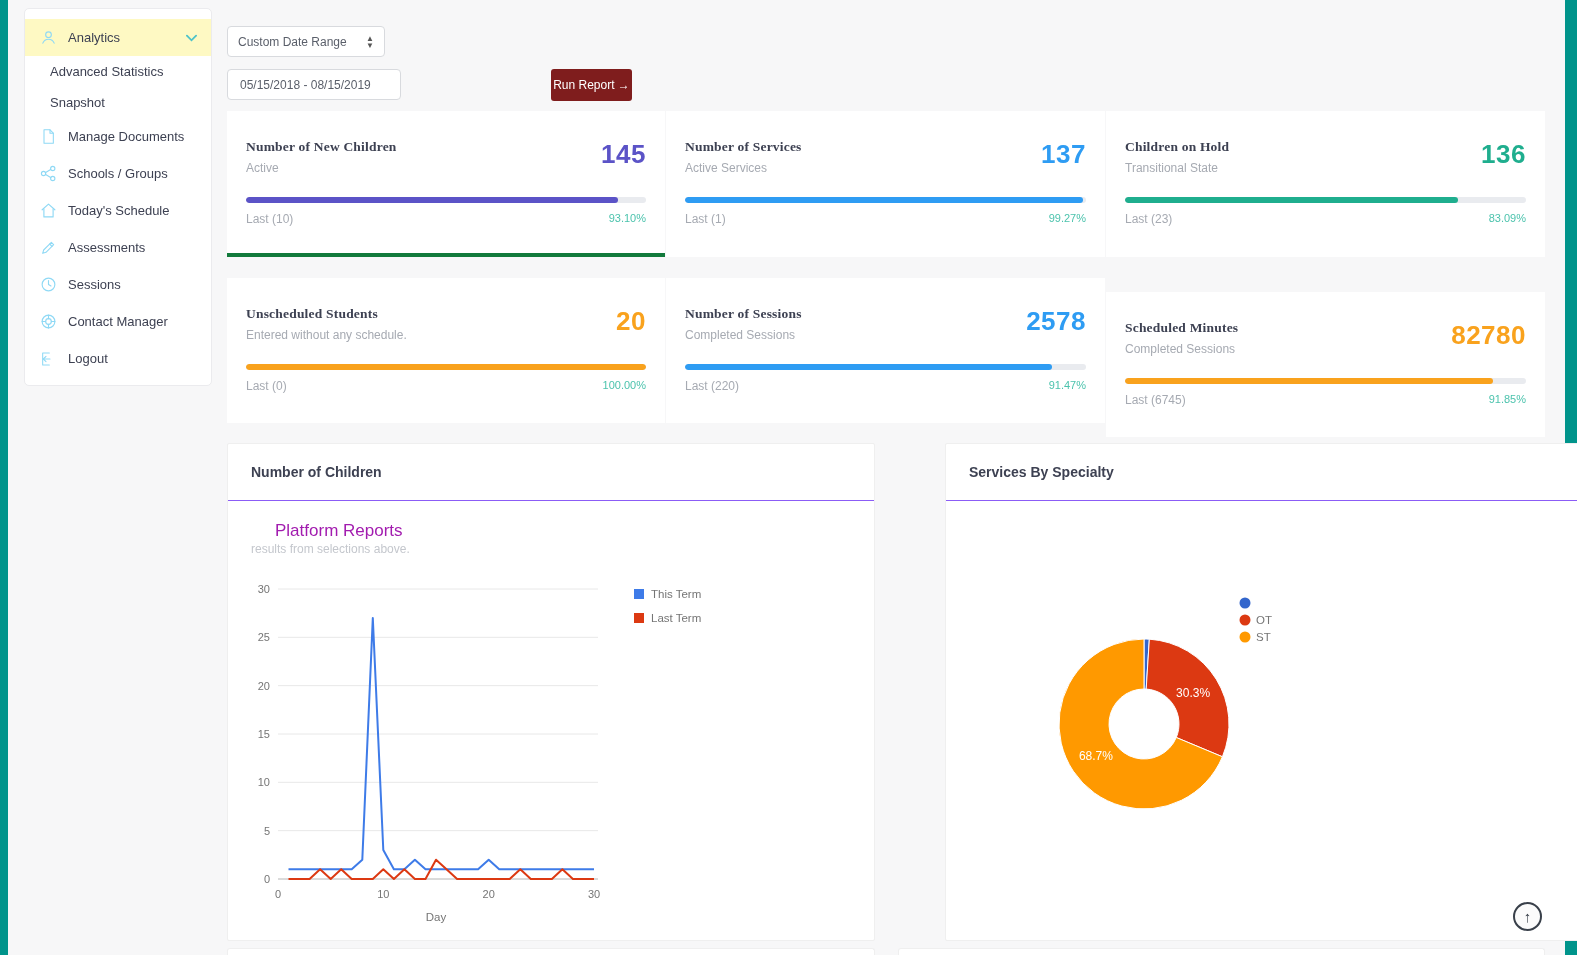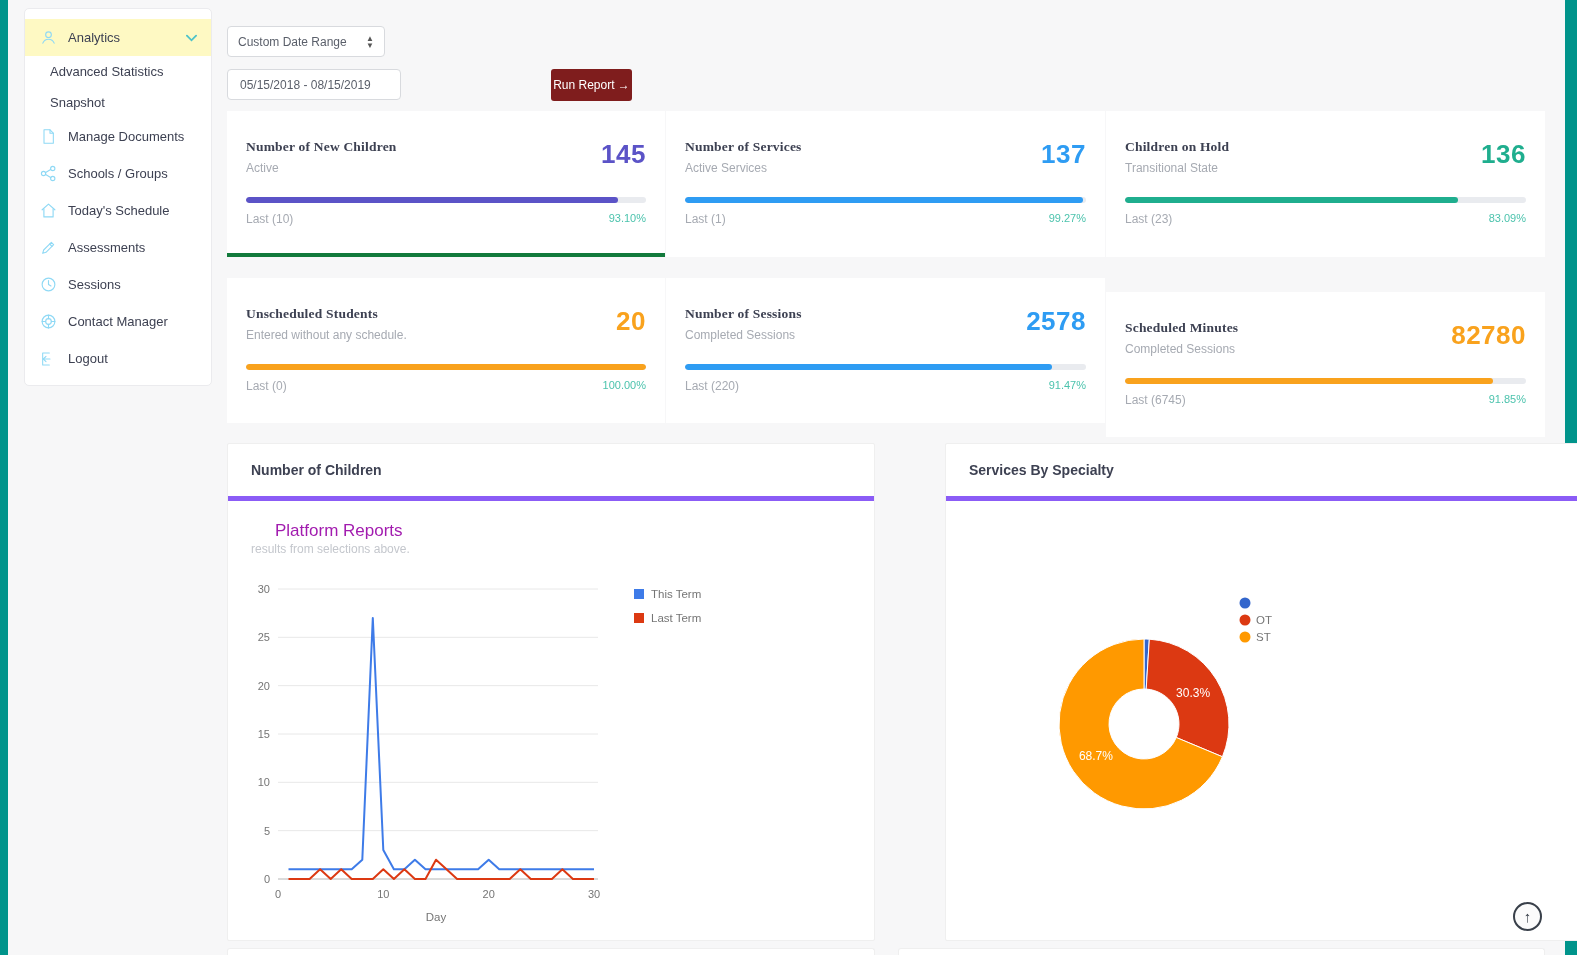--- a/index.html
+++ b/index.html
@@ -66,21 +66,21 @@
   .bar-fill { height:6px; border-radius:3px; }
   .stat-foot { display:flex; margin-top:9px; font-size:12px; color:#a6aab2; }
   .stat-pct { margin-left:auto; font-size:11px; color:#4cc3ad; }
 
   
   .chart-card {
     position:absolute; top:443px; height:498px; background:#fff;
     border:1px solid #efefef; border-radius:2px;
   }
   .chart-card-header {
-    height:57px; border-bottom:5px solid #8b5cf6;
+    height:57px; border-bottom:1px solid #8b5cf6;
     display:flex; align-items:center; padding:0 23px;
     font-size:14px; font-weight:bold; color:#3d4152;
   }
   .plot-title { position:absolute; left:23px; top:77px; font-size:17px; color:#a21caf;margin-left:24px; }
   .plot-sub { position:absolute; left:23px; top:98px; font-size:12px; color:#c4c7cd; }
 
   .bottom-sliver { position:absolute; top:948px; height:7px; background:#fff; border:1px solid #efefef; border-bottom:none; border-radius:3px 3px 0 0; }
 
   .scroll-top {
     position:absolute; left:1513px; top:902px; width:29px; height:29px;

